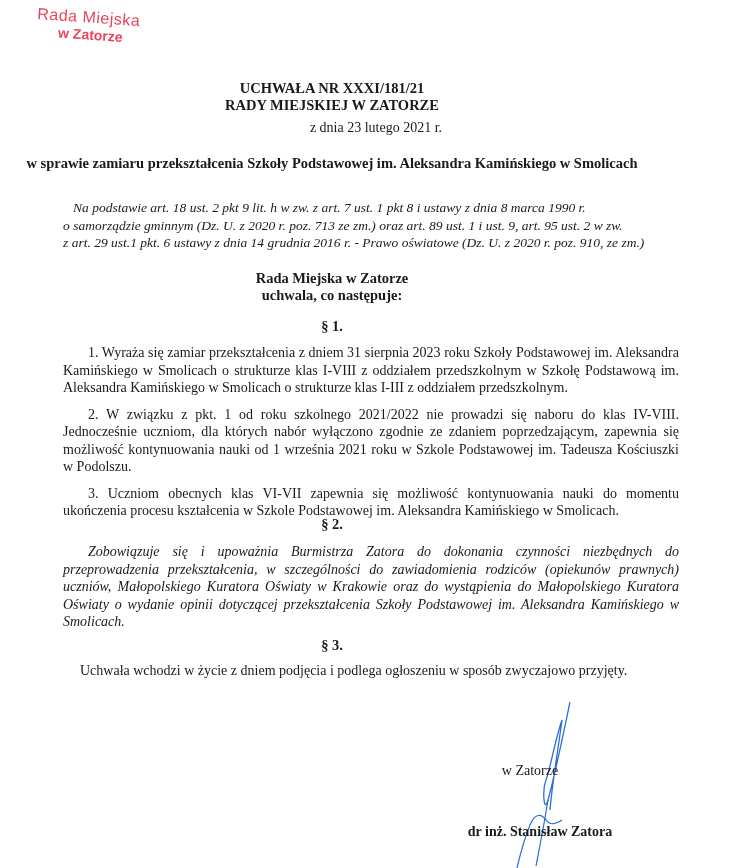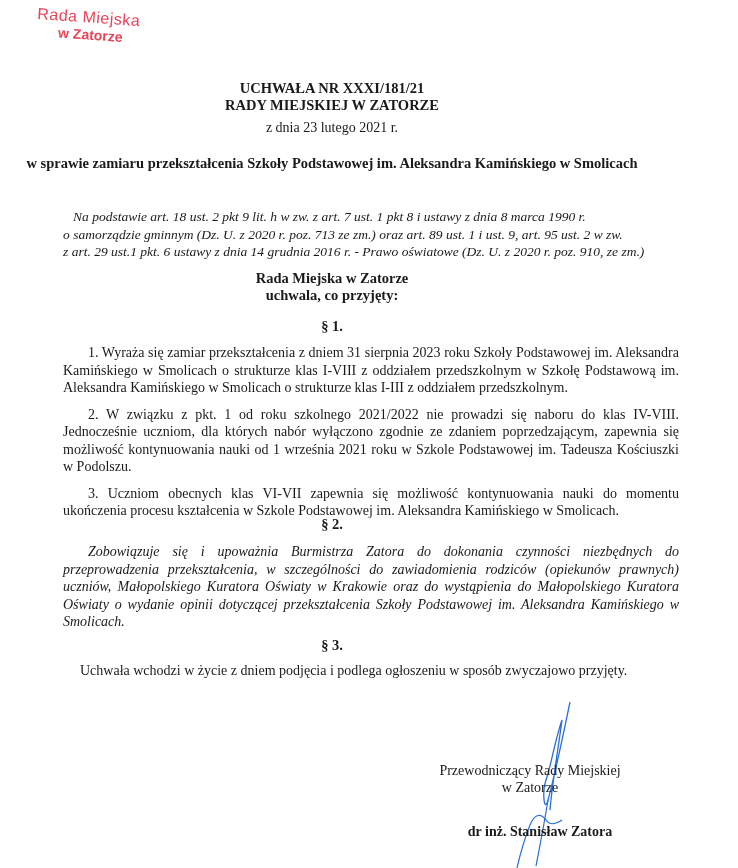--- a/index.html
+++ b/index.html
@@ -28,33 +28,33 @@
 <div class="abs stamp">
   <div class="l1">Rada Miejska</div>
   <div class="l2">w Zatorze</div>
 </div>
 
 <div class="abs center title" style="top:80px;">
   <div>UCHWAŁA NR XXXI/181/21</div>
   <div>RADY MIEJSKIEJ W ZATORZE</div>
 </div>
 
-<div class="abs center normal" style="top:120px;">z dnia 23 lutego 2021 r.</div>
+<div class="abs center normal" style="top:120px;padding-left:44px;">z dnia 23 lutego 2021 r.</div>
 
 <div class="abs center bold" style="top:155px; font-size:14.5px;">w sprawie zamiaru przekształcenia Szkoły Podstawowej im. Aleksandra Kamińskiego w Smolicach</div>
 
-<div class="abs basis" style="top:208px;font-family:Liberation Serif, serif;">
+<div class="abs basis" style="top:199px;font-family:Liberation Serif, serif;">
   <p style="text-indent:10px;">Na podstawie art. 18 ust. 2 pkt 9 lit. h w zw. z art. 7 ust. 1 pkt 8 i ustawy z dnia 8 marca 1990 r.</p>
   <p>o samorządzie gminnym (Dz. U. z 2020 r. poz. 713 ze zm.) oraz art. 89 ust. 1 i ust. 9, art. 95 ust. 2 w zw.</p>
   <p>z art. 29 ust.1 pkt. 6 ustawy z dnia 14 grudnia 2016 r. - Prawo oświatowe (Dz. U. z 2020 r. poz. 910, ze zm.)</p>
 </div>
 
 <div class="abs center title" style="top:270px;">
   <div>Rada Miejska w Zatorze</div>
-  <div>uchwala, co przyjęty:</div>
+  <div>uchwala, co następuje:</div>
 </div>
 
 <div class="abs center title" style="top:318px;">§ 1.</div>
 
 <div class="abs para" style="top:344px;">
   <p>1. Wyraża się zamiar przekształcenia z dniem 31 sierpnia 2023 roku Szkoły Podstawowej im. Aleksandra Kamińskiego w Smolicach o strukturze klas I-VIII z oddziałem przedszkolnym w Szkołę Podstawową im. Aleksandra Kamińskiego w Smolicach o strukturze klas I-III z oddziałem przedszkolnym.</p>
   <p style="margin-top:9px;">2. W związku z pkt. 1 od roku szkolnego 2021/2022 nie prowadzi się naboru do klas IV-VIII. Jednocześnie uczniom, dla których nabór wyłączono zgodnie ze zdaniem poprzedzającym, zapewnia się możliwość kontynuowania nauki od 1 września 2021 roku w Szkole Podstawowej im. Tadeusza Kościuszki w Podolszu.</p>
   <p style="margin-top:9px;">3. Uczniom obecnych klas VI-VII zapewnia się możliwość kontynuowania nauki do momentu ukończenia procesu kształcenia w Szkole Podstawowej im. Aleksandra Kamińskiego w Smolicach.</p>
 </div>
 
@@ -71,17 +71,16 @@
 </div>
 
 <svg class="abs signature" width="90" height="168" viewBox="0 0 90 168">
   <path d="M70 2 C 62 40, 55 75, 48 100 C 44 115, 42 90, 46 80 C 50 70, 55 40, 62 20 C 58 50, 52 85, 50 110" fill="none" stroke="#2b6fd6" stroke-width="1.3"></path>
   <path d="M30 125 C 34 115, 40 112, 46 120 C 50 126, 56 124, 62 120" fill="none" stroke="#2b6fd6" stroke-width="1.3"></path>
   <path d="M30 125 C 24 140, 20 155, 17 168" fill="none" stroke="#2b6fd6" stroke-width="1.2"></path>
   <path d="M48 100 C 44 125, 40 145, 36 166" fill="none" stroke="#2b6fd6" stroke-width="1.2"></path>
 </svg>
 
 <div class="abs sig" style="top:762px;">
-  <div>Przewodniczący Rady Miejskiej</div>
   <div>w Zatorze</div>
 </div>
 
 <div class="abs sig bold" style="top:823px; left:430px;">dr inż. Stanisław Zatora</div>
 
 </body></html>

